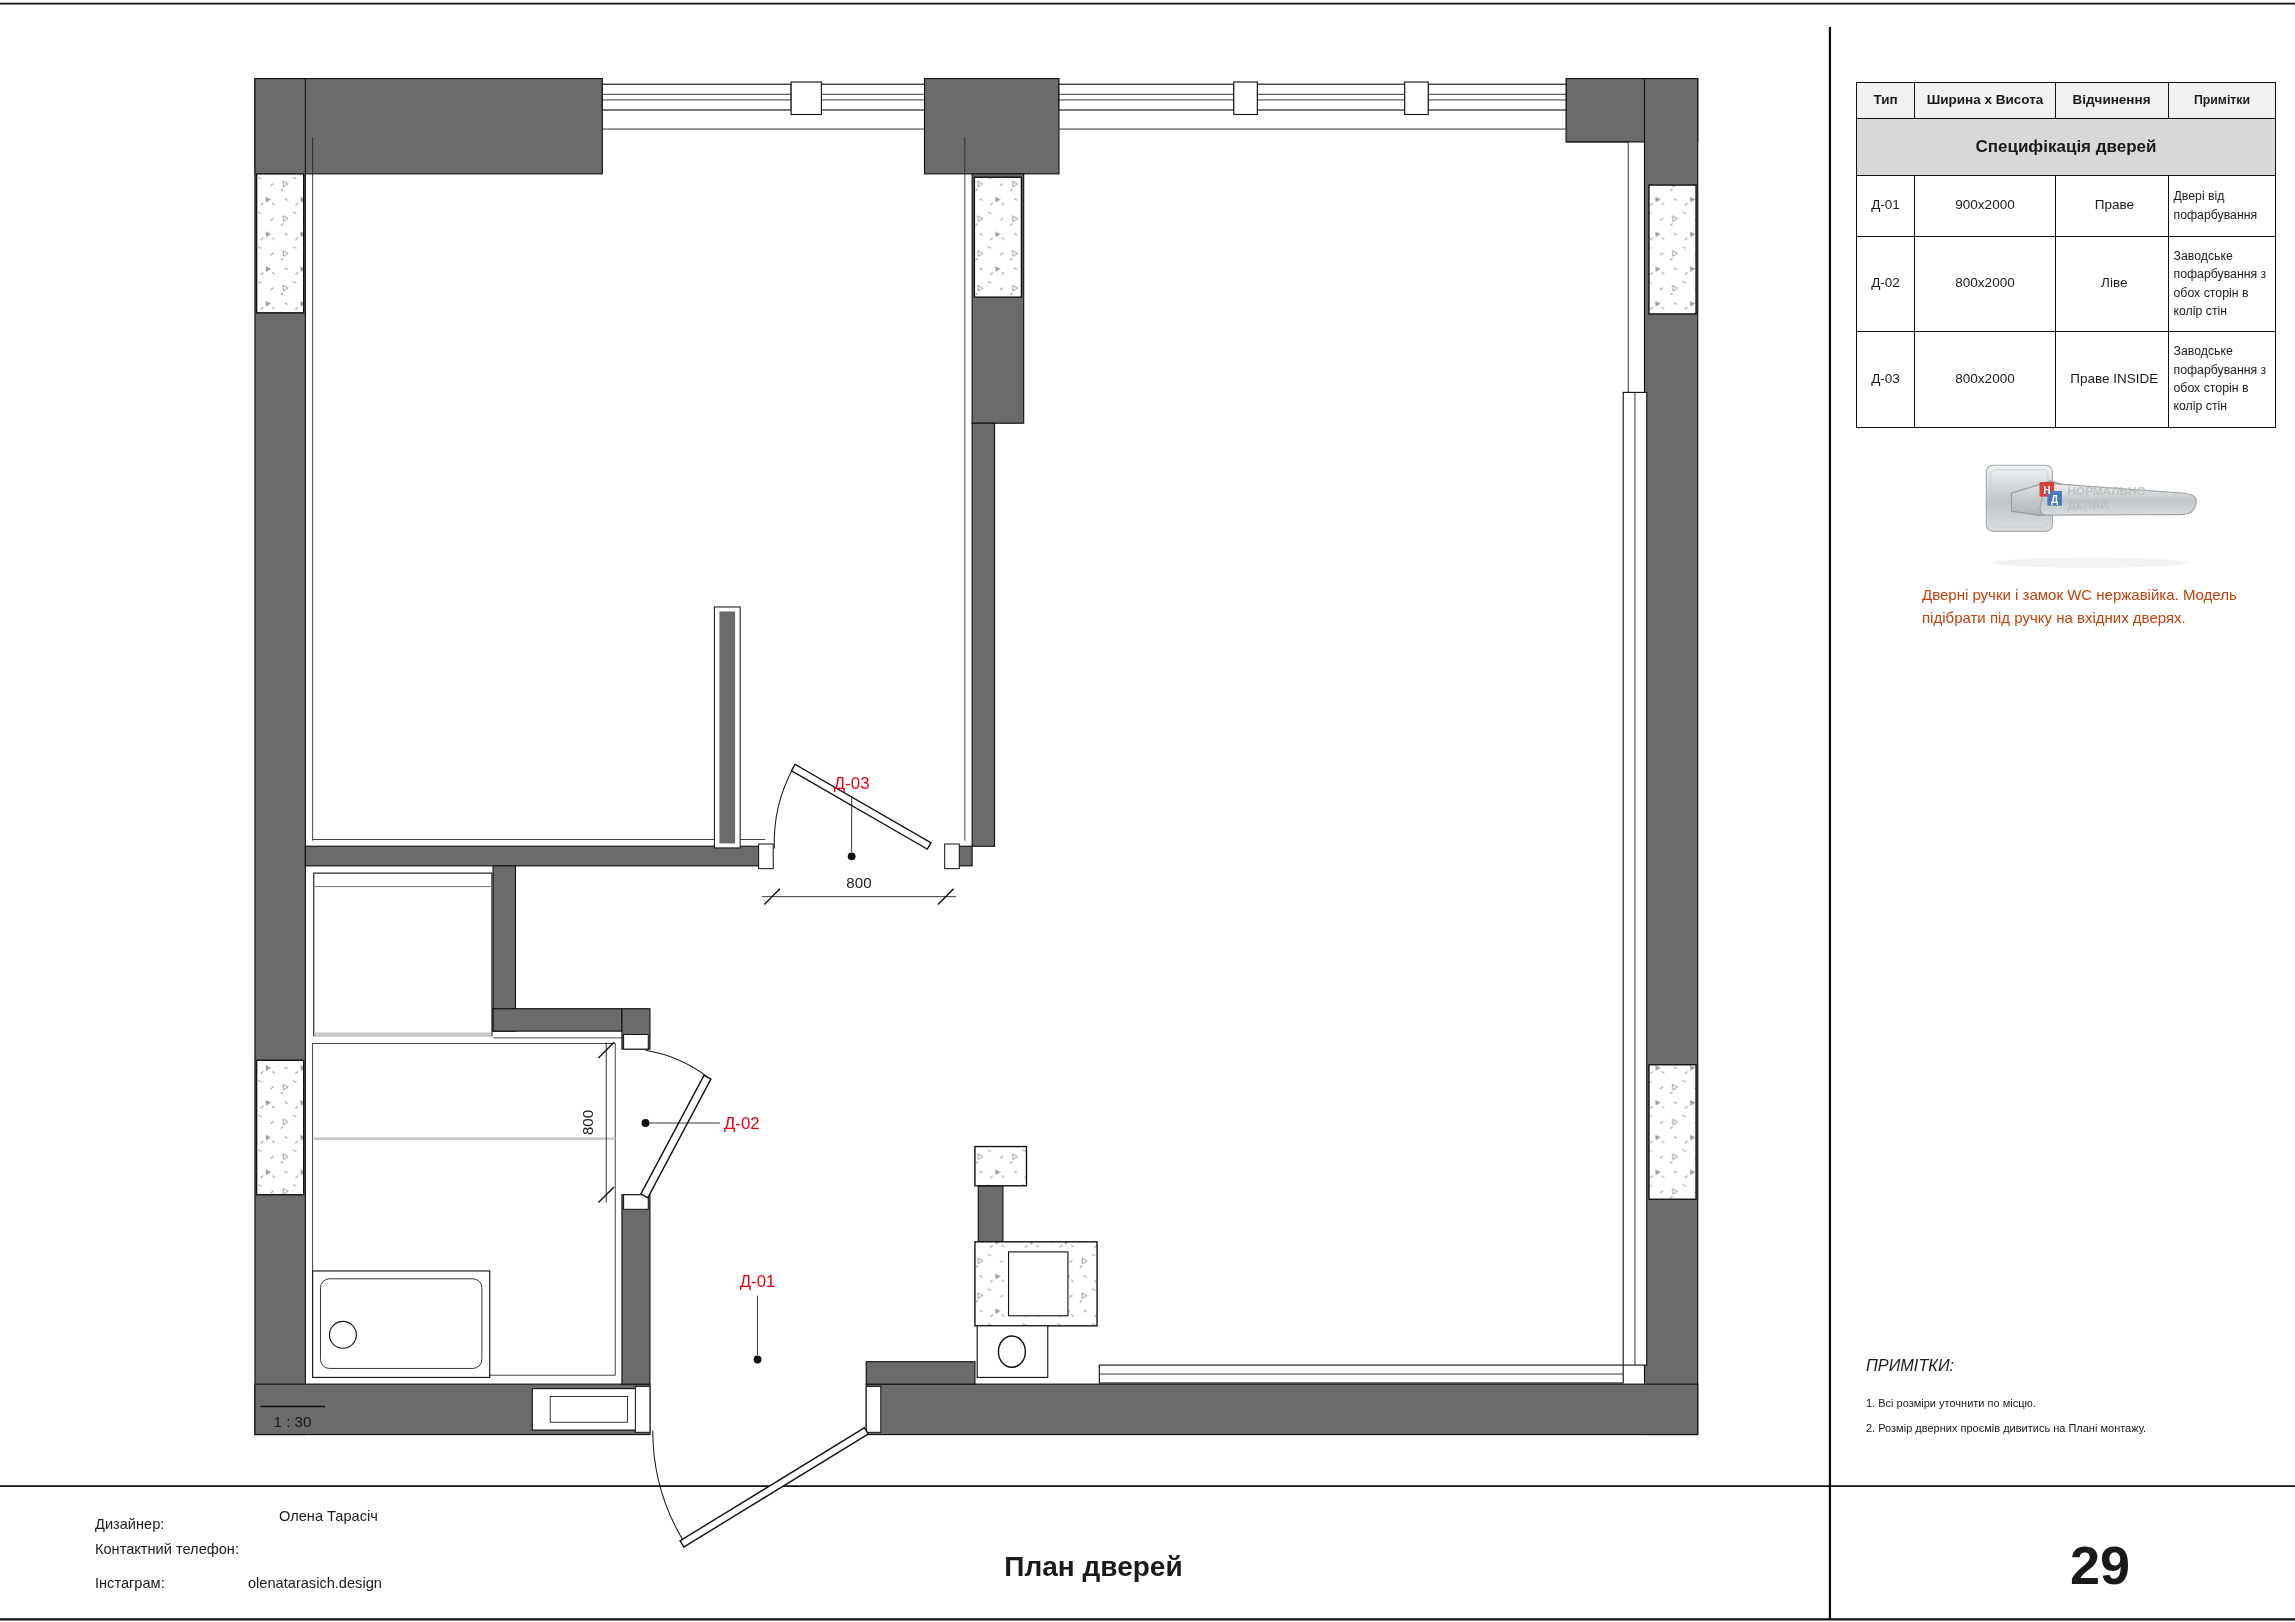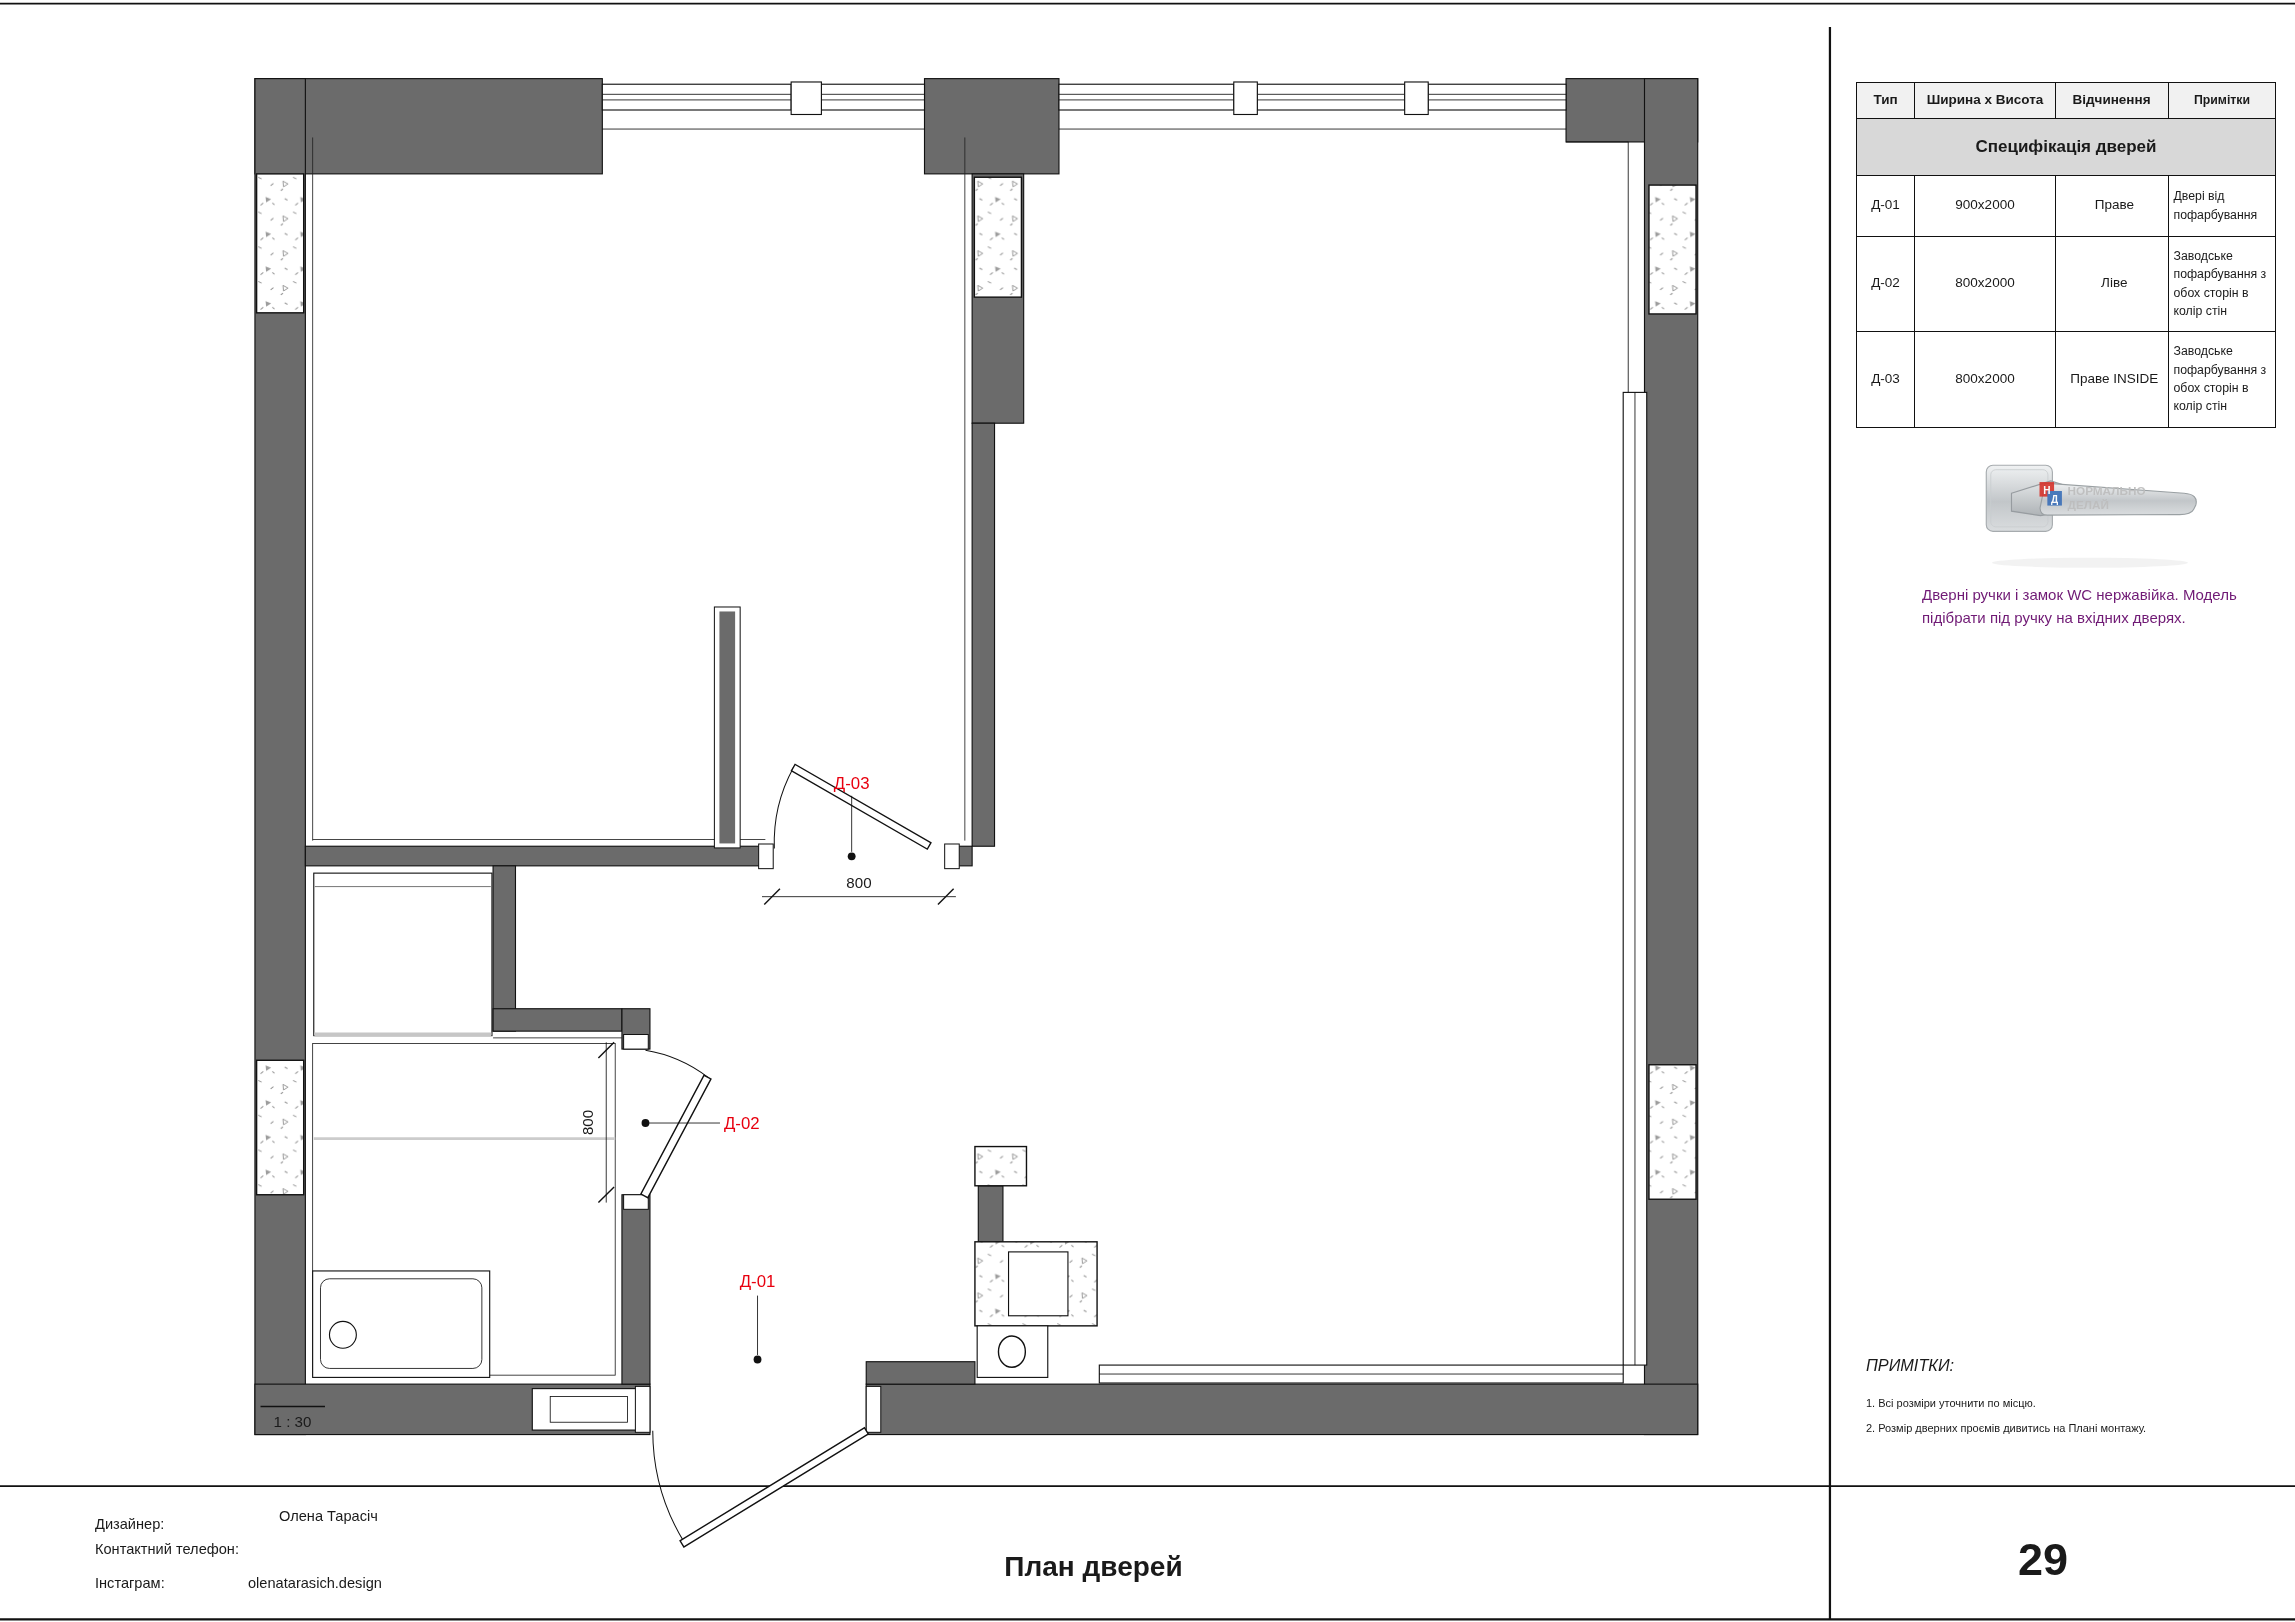--- a/index.html
+++ b/index.html
@@ -34,29 +34,29 @@
   #spec-table .t-head{background:#f1f1f1;font-weight:bold;text-align:center;height:32.5px;font-size:13.5px;}
   #spec-table .c-type{width:55px;text-align:center;}
   #spec-table .c-size{width:138px;text-align:center;}
   #spec-table .c-open{width:111px;text-align:center;padding-left:5.6px;}
   #spec-table .c-note{width:106px;text-align:left;padding:3.4px 4.5px;font-size:12.3px;line-height:1.5;}
   #spec-table .r1{height:61px;}
   #spec-table .r2{height:95px;}
   #spec-table .r3{height:96px;}
 
   .abs{position:absolute;}
-  .handle-caption{left:1922px;width:336px;font-size:15px;line-height:23.5px;color:#701a75;}
+  .handle-caption{left:1922px;width:336px;font-size:15px;line-height:23.5px;color:#c2410c;}
   .notes-title{left:1866px;top:1356px;font-size:16.3px;font-style:italic;}
   .notes-item{left:1866px;font-size:11px;}
   .underlined{}
 
   .footer-label{left:95px;font-size:14.6px;}
   .footer-value{font-size:14.6px;}
   #sheet-title{left:701px;top:1551px;width:785px;text-align:center;font-size:28px;font-weight:bold;}
-  #page-number{left:2018px;top:1534px;width:112px;text-align:left;font-size:45px;font-weight:bold;}
+  #page-number{left:2018px;top:1534px;width:112px;text-align:right;font-size:54px;font-weight:bold;}
 </style>
 </head>
 <body>
 
 <div id="page">
 
   <svg id="plan-svg" viewBox="0 0 4096 2896">
     <defs>
       <pattern id="concrete" width="62" height="62" patternUnits="userSpaceOnUse">
         <rect width="62" height="62" fill="#ffffff"></rect>

